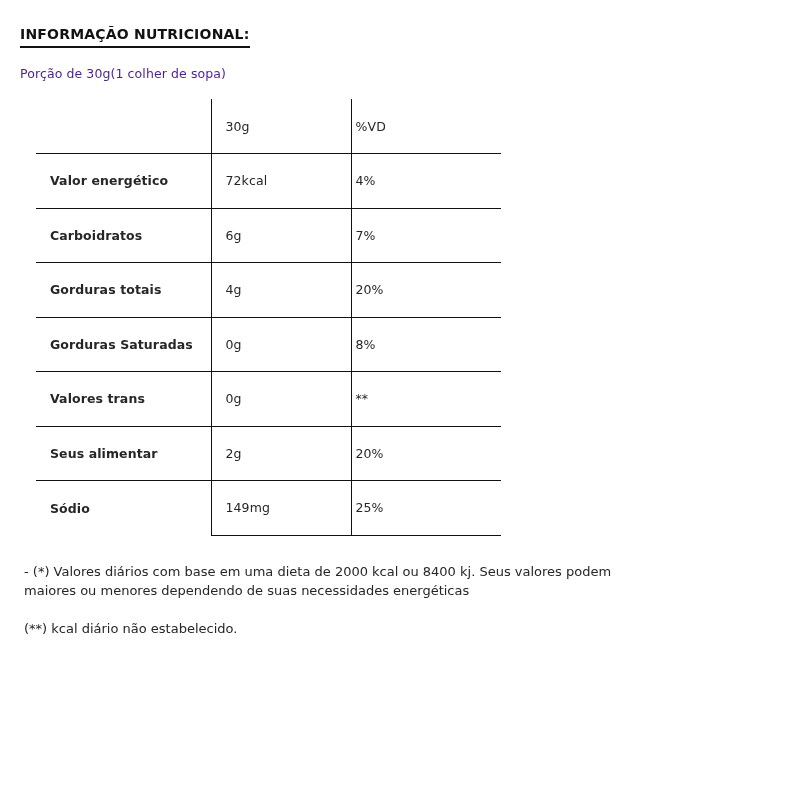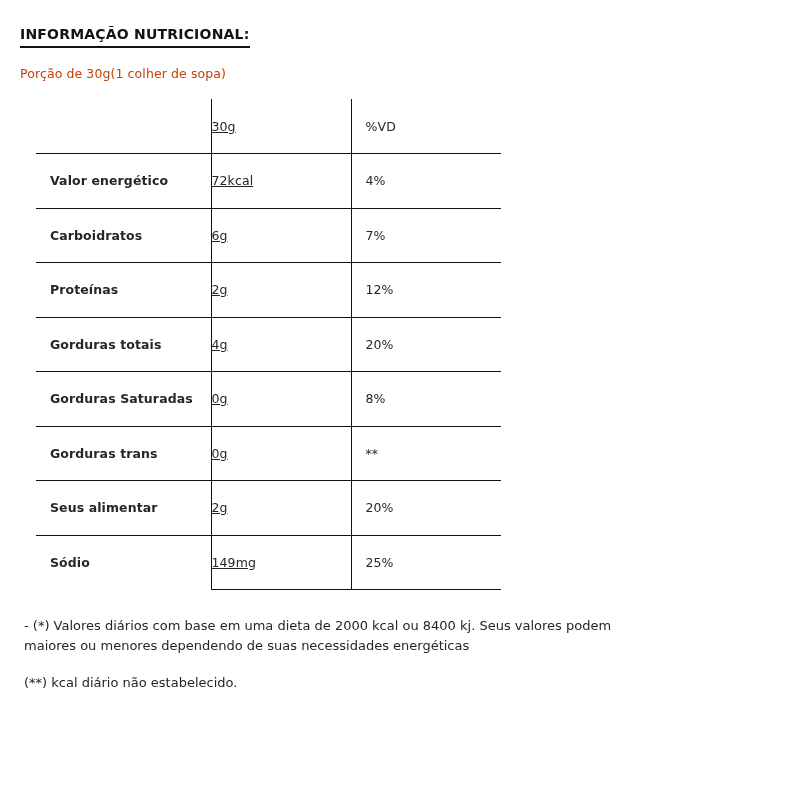--- a/index.html
+++ b/index.html
@@ -25,21 +25,21 @@
     font-weight: bold;
     letter-spacing: 0.2px;
     color: #121212;
     display: inline-block;
     padding-bottom: 4px;
     border-bottom: 2px solid #121212;
     margin: 6px 0 0 0;
   }
   .portion {
     font-size: 12.5px;
-    color: #c2410c;
+    color: #4c1d95;
     margin: 18px 0 0 0;
     letter-spacing: 0.1px;
   }
 
   
   .nut-table {
     margin-top: 18px;
     border-collapse: collapse;
     width: 465px;
     margin-left: 16px;
@@ -58,25 +58,25 @@
     height: 53.5px;
     vertical-align: middle;
     letter-spacing: 0.1px;
   }
   .nut-table th.name-col, .nut-table td.name-col {
     padding-left: 14px;
     border-right: 1.6px solid #111;
     font-weight: bold;
   }
   .nut-table th.amt-col, .nut-table td.amt-col {
+    padding-left: 14px;
     border-right: 1.6px solid #111;
-    text-decoration: underline;
   }
   .nut-table th.vd-col, .nut-table td.vd-col {
-    padding-left: 14px;
+    padding-left: 4px;
   }
   
   .nut-table thead th {
     border-bottom: 1.6px solid #111;
     height: 54px;
   }
   .nut-table thead th.name-col {
     border-bottom: none;
   }
   .nut-table tbody td {
@@ -128,36 +128,31 @@
         <td class="name-col">Valor energético</td>
         <td class="amt-col">72kcal</td>
         <td class="vd-col">4%</td>
       </tr>
       <tr>
         <td class="name-col">Carboidratos</td>
         <td class="amt-col">6g</td>
         <td class="vd-col">7%</td>
       </tr>
       <tr>
-        <td class="name-col">Proteínas</td>
-        <td class="amt-col">2g</td>
-        <td class="vd-col">12%</td>
-      </tr>
-      <tr>
         <td class="name-col">Gorduras totais</td>
         <td class="amt-col">4g</td>
         <td class="vd-col">20%</td>
       </tr>
       <tr>
         <td class="name-col">Gorduras Saturadas</td>
         <td class="amt-col">0g</td>
         <td class="vd-col">8%</td>
       </tr>
       <tr>
-        <td class="name-col">Gorduras trans</td>
+        <td class="name-col">Valores trans</td>
         <td class="amt-col">0g</td>
         <td class="vd-col">**</td>
       </tr>
       <tr>
         <td class="name-col">Seus alimentar</td>
         <td class="amt-col">2g</td>
         <td class="vd-col">20%</td>
       </tr>
       <tr>
         <td class="name-col">Sódio</td>

